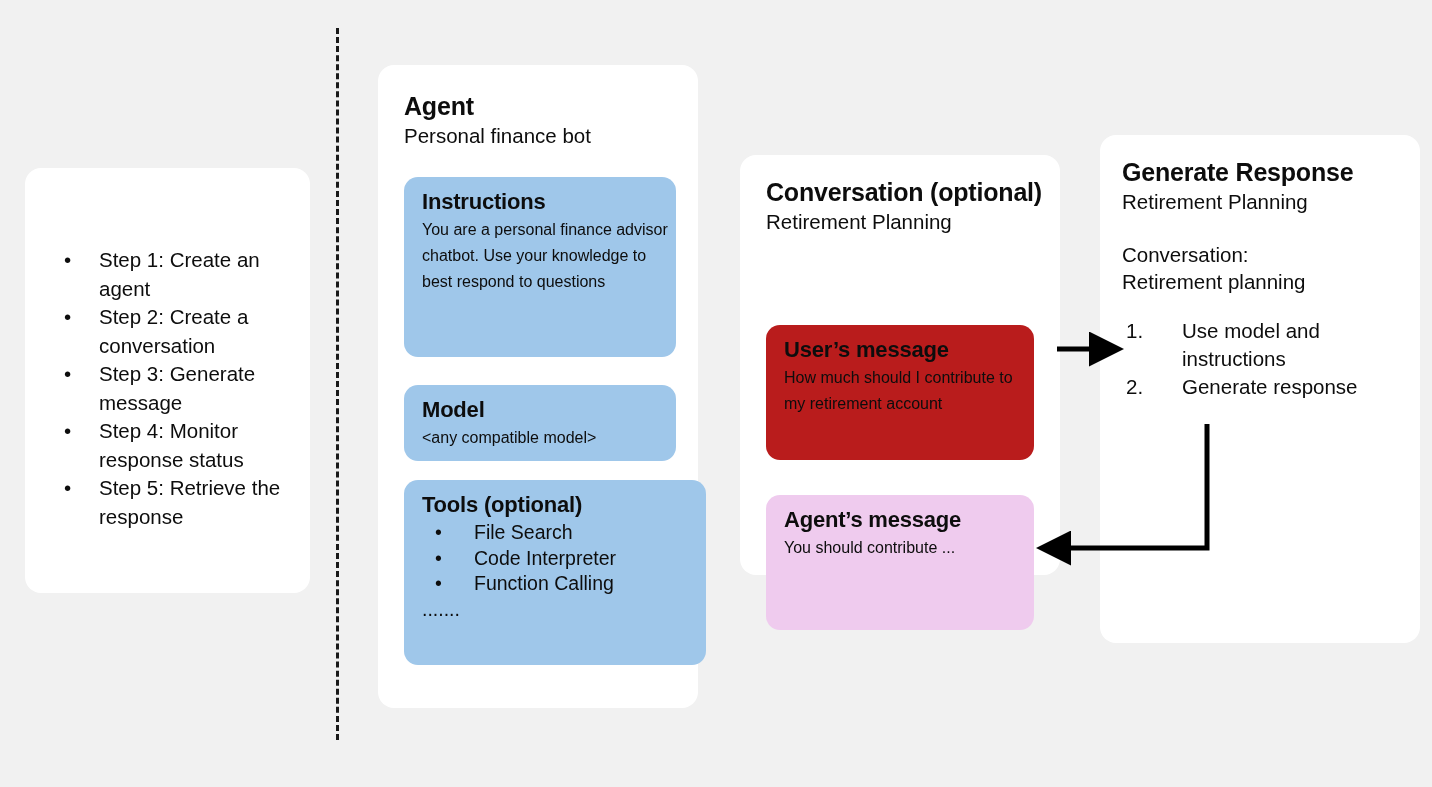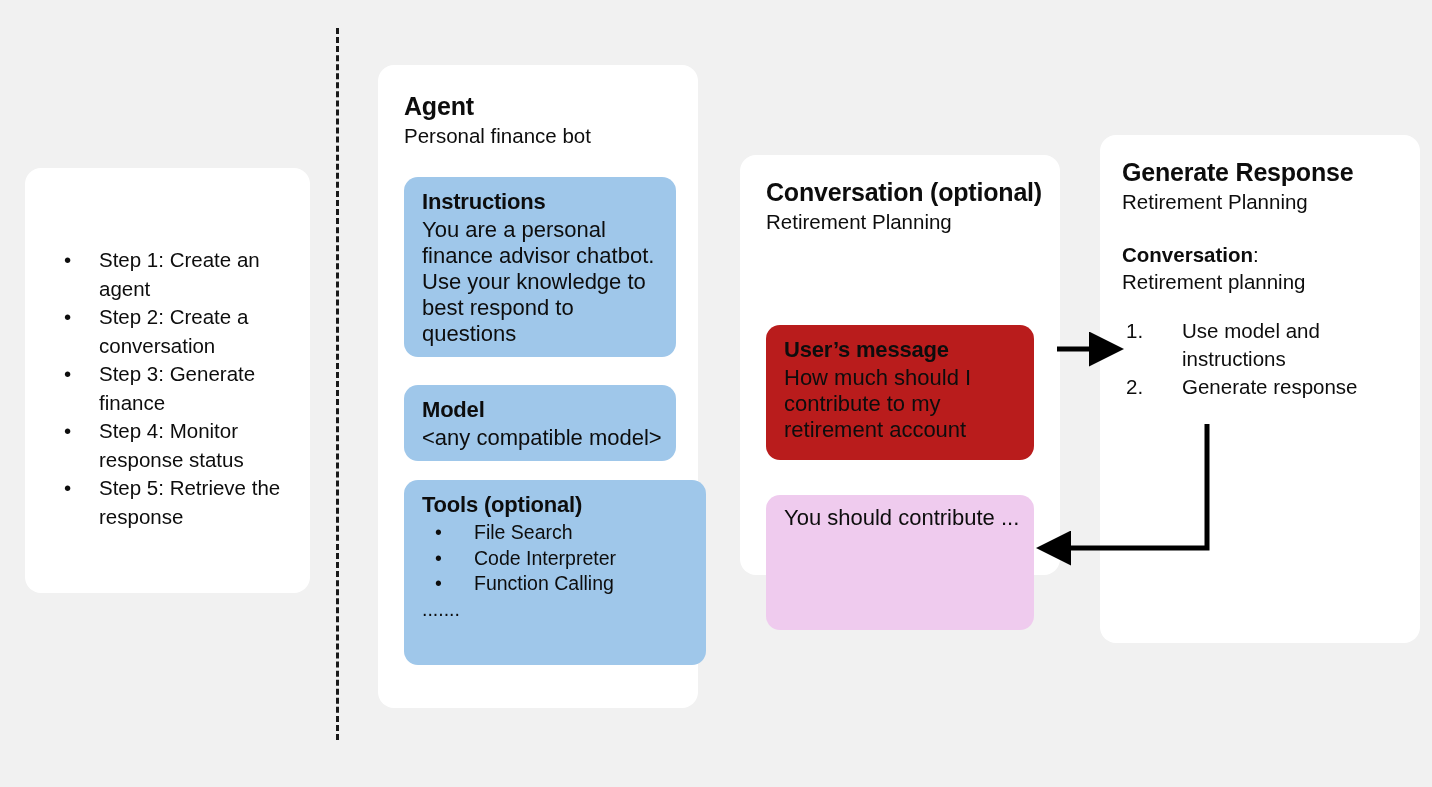--- a/index.html
+++ b/index.html
@@ -104,21 +104,21 @@
   .panel.blue  { background: #9fc7ea; }
   .panel.cyan  { background: #b91c1c; }
   .panel.pink  { background: #efcbee; }
   .panel-title {
     font-size: 22px;
     font-weight: bold;
     line-height: 30px;
     letter-spacing: -0.2px;
   }
   .panel-text {
-    font-size: 22px;
+    font-size: 16px;
     line-height: 26px;
   }
 
   #panel-instructions {
     left: 26px;
     top: 112px;
     width: 272px;
     height: 180px;
   }
   #panel-model {
@@ -194,21 +194,21 @@
     position: absolute;
     left: 22px;
     top: 22px;
     right: 10px;
   }
   .gr-sub-block {
     margin-top: 26px;
     font-size: 20.5px;
     line-height: 27px;
   }
-  .gr-sub-block b { font-weight: bold; }
+  .gr-sub-block b { font-weight: normal; }
   .gr-ol {
     margin: 22px 0 0 0;
     padding: 0;
     list-style: none;
   }
   .gr-ol li {
     position: relative;
     padding-left: 60px;
     font-size: 20.5px;
     line-height: 28px;
@@ -233,21 +233,21 @@
 <body>
 
 <div id="stage">
 
   <div class="divider"></div>
 
   <div class="card" id="steps-card">
     <ul class="steps-list">
       <li><span class="bullet">•</span><span>Step 1: Create an agent</span></li>
       <li><span class="bullet">•</span><span>Step 2: Create a conversation</span></li>
-      <li><span class="bullet">•</span><span>Step 3: Generate finance</span></li>
+      <li><span class="bullet">•</span><span>Step 3: Generate message</span></li>
       <li><span class="bullet">•</span><span>Step 4: Monitor response status</span></li>
       <li><span class="bullet">•</span><span>Step 5: Retrieve the response</span></li>
     </ul>
   </div>
 
   <div class="card" id="agent-card">
     <div id="agent-head">
       <div class="card-title">Agent</div>
       <div class="card-subtitle">Personal finance bot</div>
     </div>
@@ -278,20 +278,21 @@
       <div class="card-title">Conversation (optional)</div>
       <div class="card-subtitle">Retirement Planning</div>
     </div>
 
     <div class="panel cyan" id="panel-user-msg">
       <div class="panel-title">User’s message</div>
       <div class="panel-text">How much should I contribute to my retirement account</div>
     </div>
 
     <div class="panel pink" id="panel-agent-msg">
+      <div class="panel-title">Agent’s message</div>
       <div class="panel-text">You should contribute ...</div>
     </div>
   </div>
 
   <div class="card" id="generate-card">
     <div id="generate-head">
       <div class="card-title">Generate Response</div>
       <div class="card-subtitle">Retirement Planning</div>
 
       <div class="gr-sub-block">

